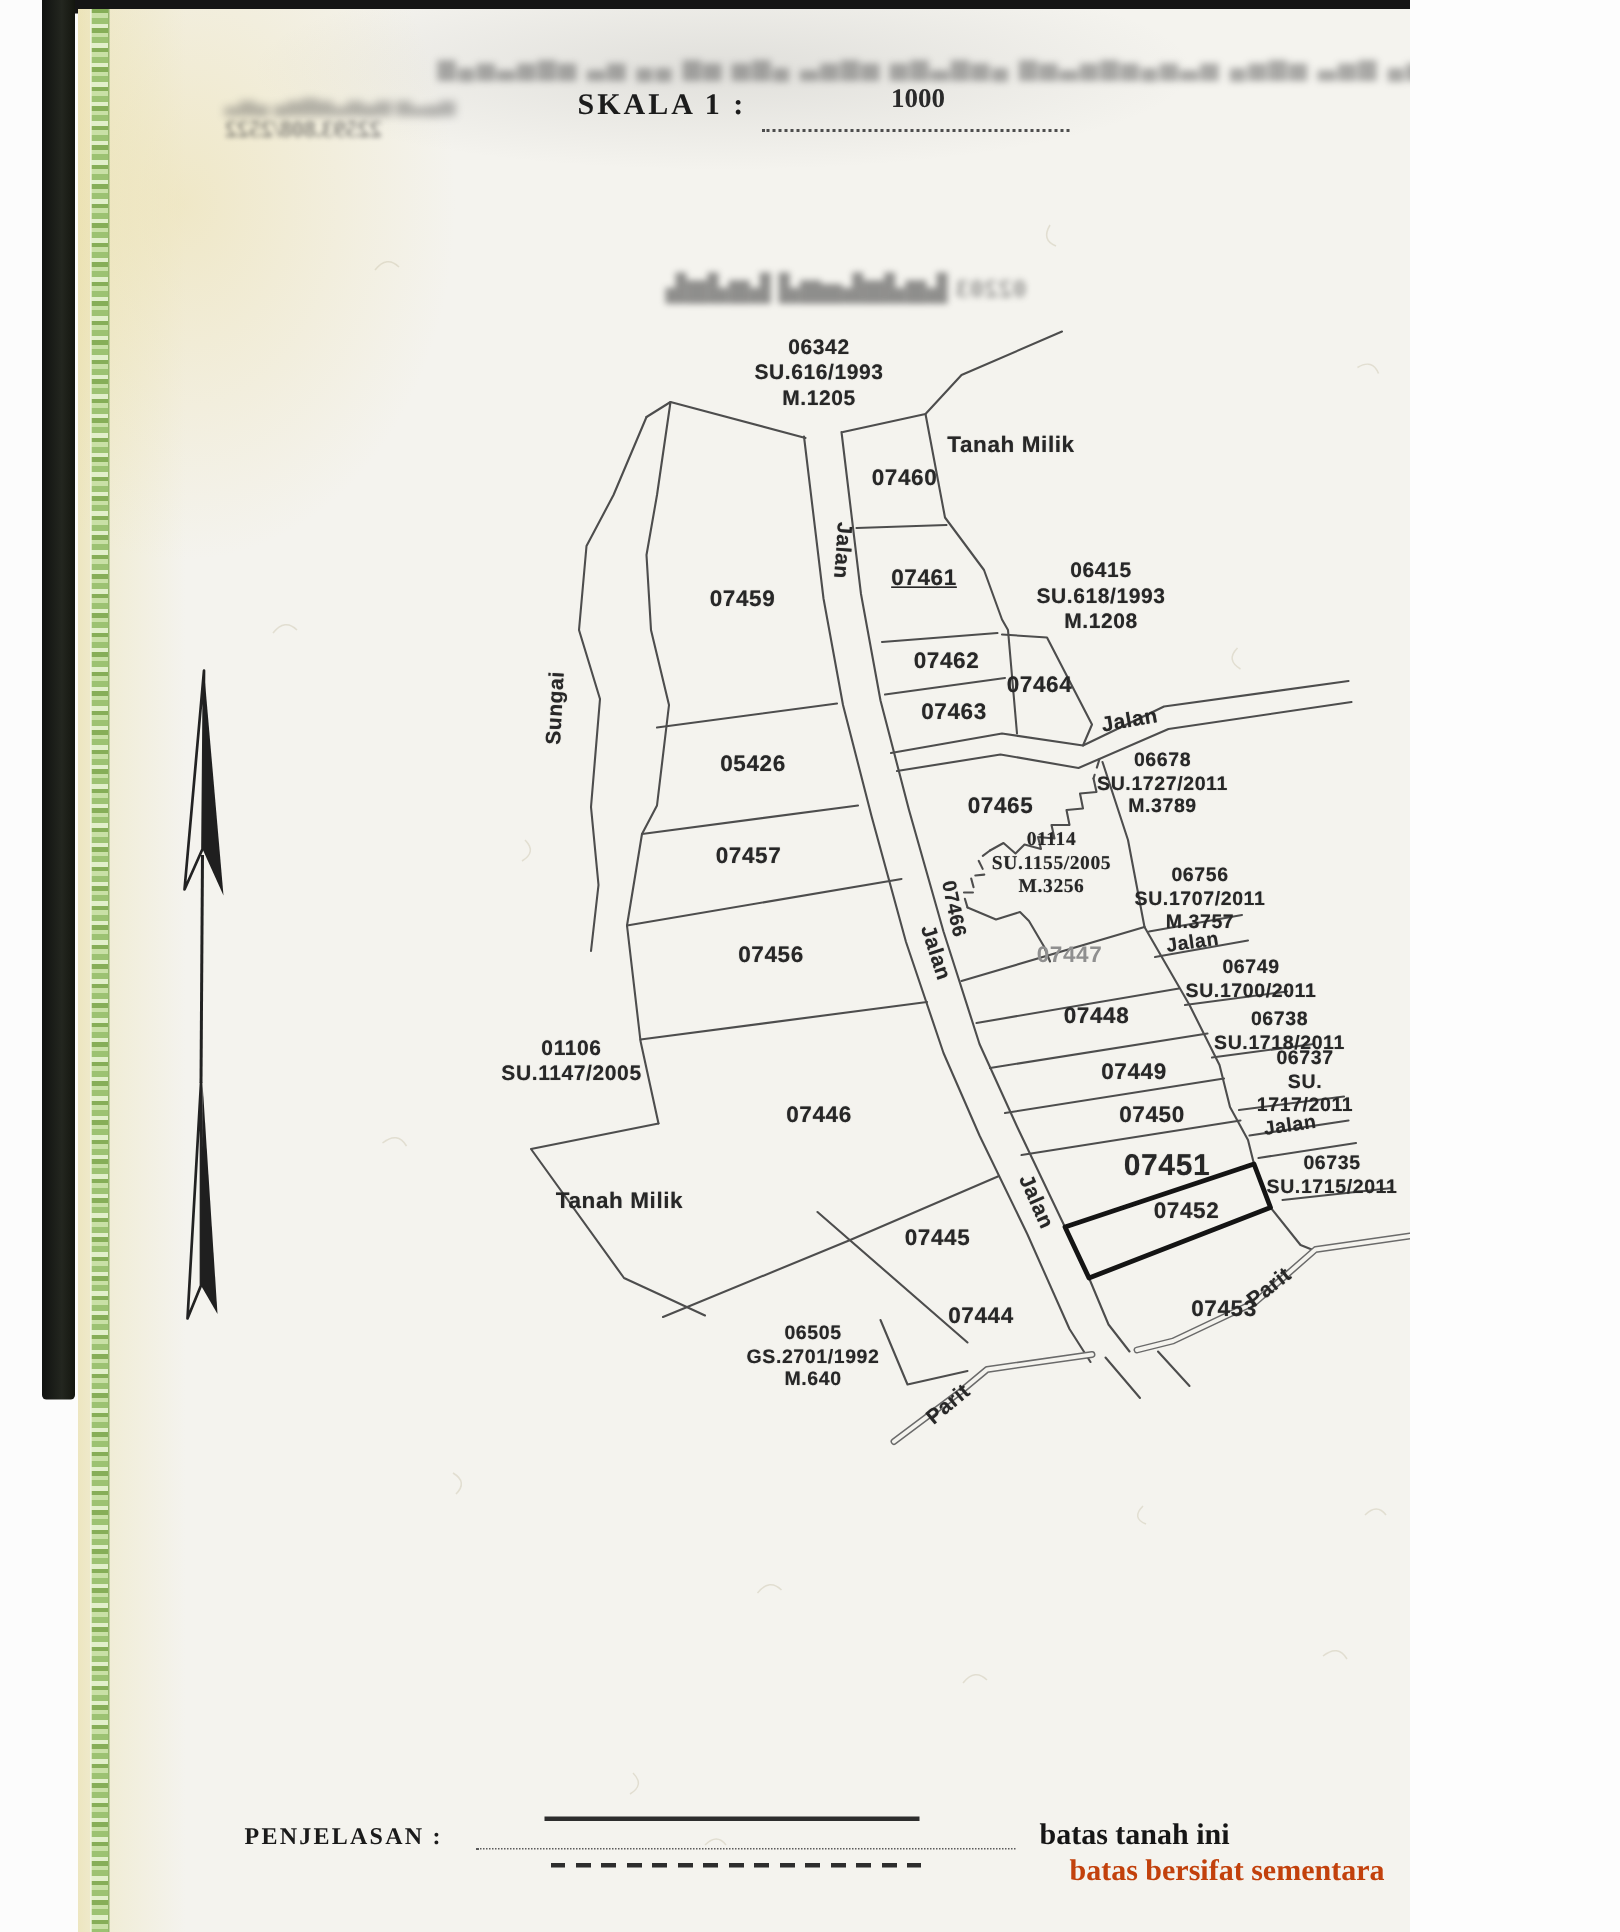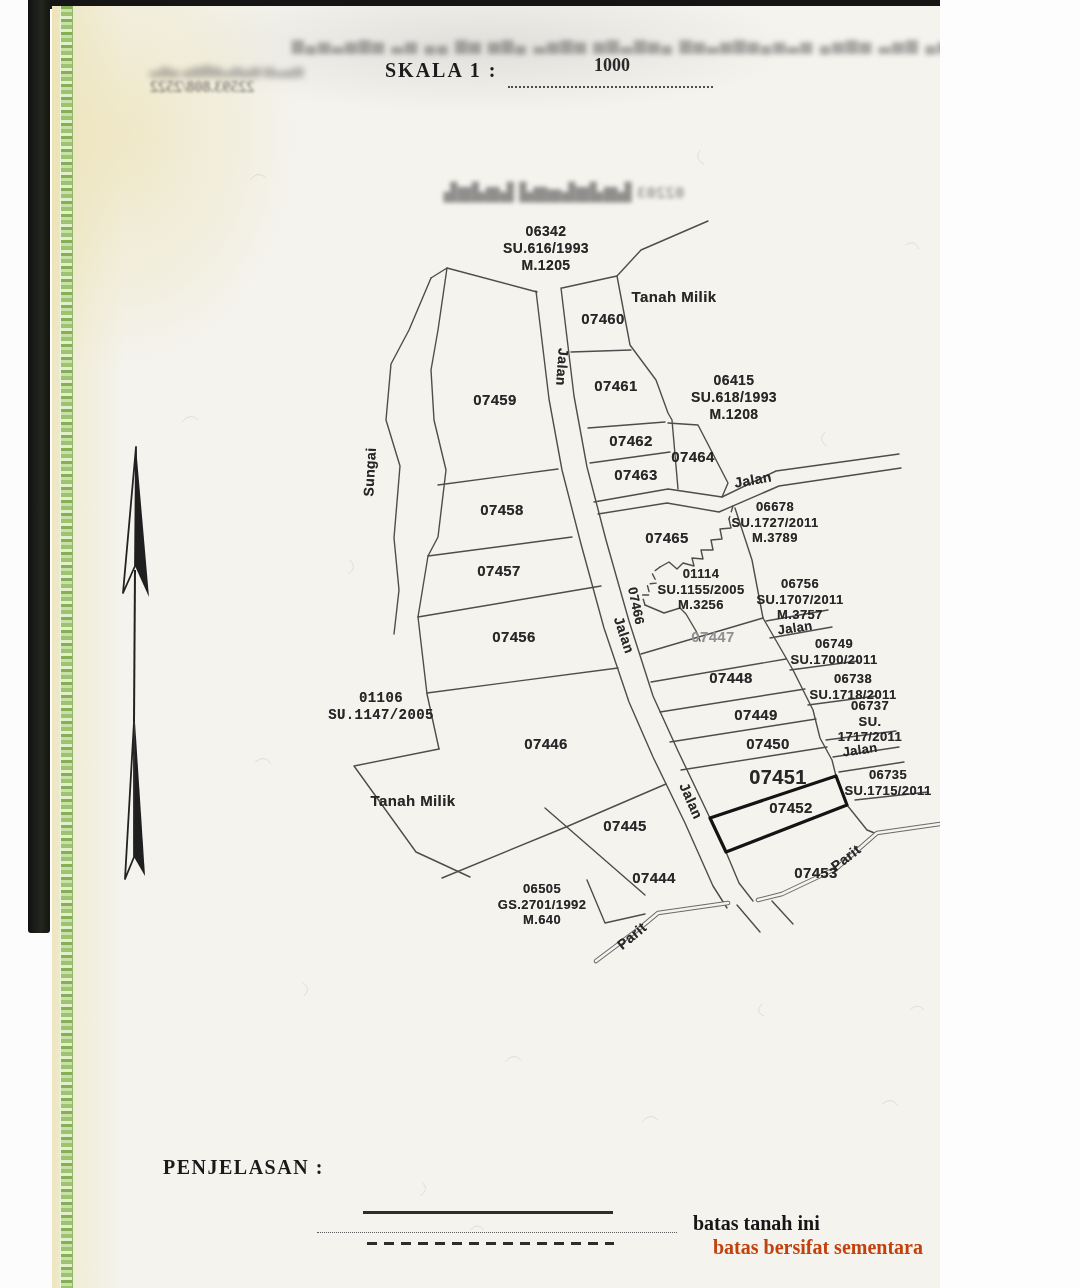--- a/index.html
+++ b/index.html
@@ -24,22 +24,22 @@
   .skala-label{position:absolute;left:385px;top:59px;font-family:"Liberation Serif",serif;font-weight:700;
      font-size:20px;letter-spacing:2px;color:#1c1c1c;}
   .skala-value{position:absolute;left:594px;top:55px;font-family:"Liberation Serif",serif;font-weight:700;
      font-size:18px;color:#2a2a2a;}
   .skala-dots{position:absolute;left:508px;top:72px;width:205px;height:14px;border-bottom:2px dotted #4d4d4d;}
   .maplabels{position:absolute;inset:0;}
   .ml{position:absolute;white-space:pre-line;text-align:center;font-weight:700;color:#272727;
       line-height:1.2;letter-spacing:.4px;text-shadow:0 0 .6px rgba(45,45,45,.55);}
   .ml.muted{color:#8f8f8f;text-shadow:none;text-align:center;}
   svg.layer{position:absolute;left:0;top:0;}
-  .legend-title{position:absolute;left:163px;top:1156px;font-family:"Liberation Serif",serif;font-weight:700;
-     font-size:20px;letter-spacing:1.5px;color:#1a1a1a;}
+  .legend-title{position:absolute;left:163px;top:1216px;font-family:"Liberation Serif",serif;font-weight:700;
+     font-size:16px;letter-spacing:1.5px;color:#1a1a1a;}
   .legend-dots{position:absolute;left:317px;top:1218px;width:360px;height:14px;border-bottom:1.6px dotted #5a5a5a;}
   .legend-solid{position:absolute;left:363px;top:1211px;width:250px;height:3px;background:#2d2d2d;}
   .legend-dashed{position:absolute;left:367px;top:1242px;width:247px;height:3px;
      background:repeating-linear-gradient(90deg,#2d2d2d 0 10px,transparent 10px 17px);}
   .legend-item1{position:absolute;left:693px;top:1212px;font-family:"Liberation Serif",serif;font-weight:700;
      font-size:20px;color:#161616;}
   .legend-item2{position:absolute;left:713px;top:1236px;font-family:"Liberation Serif",serif;font-weight:700;
      font-size:20px;color:#c2410c;}
 </style>
 </head>
@@ -161,53 +161,53 @@
     </g>
   </svg>
 
   <div class="maplabels" id="map-labels">
       <div class="ml" style="left: 546px; top: 248px; font-size: 14px; transform: translate(-50%, -50%) rotate(0deg);">06342
 SU.616/1993
 M.1205</div>
       <div class="ml" style="left: 674px; top: 297px; font-size: 15px; transform: translate(-50%, -50%) rotate(0deg);">Tanah Milik</div>
       <div class="ml" style="left: 603px; top: 319px; font-size: 15px; transform: translate(-50%, -50%) rotate(0deg);">07460</div>
       <div class="ml" style="left: 562px; top: 367px; font-size: 14px; transform: translate(-50%, -50%) rotate(94deg);">Jalan</div>
-      <div class="ml" style="left: 616px; top: 386px; font-size: 15px; transform: translate(-50%, -50%) rotate(0deg);">07461</div>
+      <div class="ml" style="left: 616px; top: 386px; font-size: 15px; transform: translate(-50%, -50%) rotate(0deg); text-decoration: underline;">07461</div>
       <div class="ml" style="left: 734px; top: 397px; font-size: 14px; transform: translate(-50%, -50%) rotate(0deg);">06415
 SU.618/1993
 M.1208</div>
       <div class="ml" style="left: 495px; top: 400px; font-size: 15px; transform: translate(-50%, -50%) rotate(0deg); text-align: right;">07459</div>
       <div class="ml" style="left: 631px; top: 441px; font-size: 15px; transform: translate(-50%, -50%) rotate(0deg);">07462</div>
       <div class="ml" style="left: 693px; top: 457px; font-size: 15px; transform: translate(-50%, -50%) rotate(0deg);">07464</div>
       <div class="ml" style="left: 370px; top: 472px; font-size: 14px; transform: translate(-50%, -50%) rotate(-87deg);">Sungai</div>
       <div class="ml" style="left: 636px; top: 475px; font-size: 15px; transform: translate(-50%, -50%) rotate(0deg);">07463</div>
       <div class="ml" style="left: 753px; top: 480px; font-size: 14px; transform: translate(-50%, -50%) rotate(-10deg);">Jalan</div>
-      <div class="ml" style="left: 502px; top: 510px; font-size: 15px; transform: translate(-50%, -50%) rotate(0deg);">07458</div>
+      <div class="ml" style="left: 502px; top: 510px; font-size: 15px; transform: translate(-50%, -50%) rotate(0deg);">05426</div>
       <div class="ml" style="left: 775px; top: 522px; font-size: 13px; transform: translate(-50%, -50%) rotate(0deg);">06678
 SU.1727/2011
 M.3789</div>
       <div class="ml" style="left: 667px; top: 538px; font-size: 15px; transform: translate(-50%, -50%) rotate(0deg);">07465</div>
       <div class="ml" style="left: 499px; top: 571px; font-size: 15px; transform: translate(-50%, -50%) rotate(0deg);">07457</div>
-      <div class="ml" style="left: 701px; top: 589px; font-size: 13px; transform: translate(-50%, -50%) rotate(0deg);">01114
+      <div class="ml" style="left: 701px; top: 575px; font-size: 13px; transform: translate(-50%, -50%) rotate(0deg); font-family: Liberation Serif, serif;">01114
 SU.1155/2005
 M.3256</div>
       <div class="ml" style="left: 800px; top: 599px; font-size: 13px; transform: translate(-50%, -50%) rotate(0deg);">06756
 SU.1707/2011
 M.3757</div>
       <div class="ml" style="left: 636px; top: 606px; font-size: 13px; transform: translate(-50%, -50%) rotate(78deg);">07466</div>
       <div class="ml" style="left: 624px; top: 635px; font-size: 14px; transform: translate(-50%, -50%) rotate(72deg);">Jalan</div>
       <div class="ml" style="left: 795px; top: 628px; font-size: 13px; transform: translate(-50%, -50%) rotate(-8deg);">Jalan</div>
       <div class="ml" style="left: 514px; top: 637px; font-size: 15px; transform: translate(-50%, -50%) rotate(0deg);">07456</div>
       <div class="ml muted" style="left: 713px; top: 637px; font-size: 15px; transform: translate(-50%, -50%) rotate(0deg);">07447</div>
       <div class="ml" style="left: 834px; top: 652px; font-size: 13px; transform: translate(-50%, -50%) rotate(0deg);">06749
 SU.1700/2011</div>
       <div class="ml" style="left: 731px; top: 678px; font-size: 15px; transform: translate(-50%, -50%) rotate(0deg);">07448</div>
       <div class="ml" style="left: 853px; top: 687px; font-size: 13px; transform: translate(-50%, -50%) rotate(0deg);">06738
 SU.1718/2011</div>
-      <div class="ml" style="left: 381px; top: 707px; font-size: 14px; transform: translate(-50%, -50%) rotate(0deg); font-family: Liberation Mono, monospace;">01106
+      <div class="ml" style="left: 381px; top: 707px; font-size: 14px; transform: translate(-50%, -50%) rotate(0deg);">01106
 SU.1147/2005</div>
       <div class="ml" style="left: 756px; top: 715px; font-size: 15px; transform: translate(-50%, -50%) rotate(0deg);">07449</div>
       <div class="ml" style="left: 870px; top: 721px; font-size: 13px; transform: translate(-50%, -50%) rotate(0deg);">06737
 SU. 1717/2011</div>
       <div class="ml" style="left: 546px; top: 744px; font-size: 15px; transform: translate(-50%, -50%) rotate(0deg);">07446</div>
       <div class="ml" style="left: 768px; top: 744px; font-size: 15px; transform: translate(-50%, -50%) rotate(0deg);">07450</div>
       <div class="ml" style="left: 860px; top: 750px; font-size: 13px; transform: translate(-50%, -50%) rotate(-8deg);">Jalan</div>
       <div class="ml" style="left: 778px; top: 777px; font-size: 20px; transform: translate(-50%, -50%) rotate(0deg);">07451</div>
       <div class="ml" style="left: 888px; top: 783px; font-size: 13px; transform: translate(-50%, -50%) rotate(0deg);">06735
 SU.1715/2011</div>

